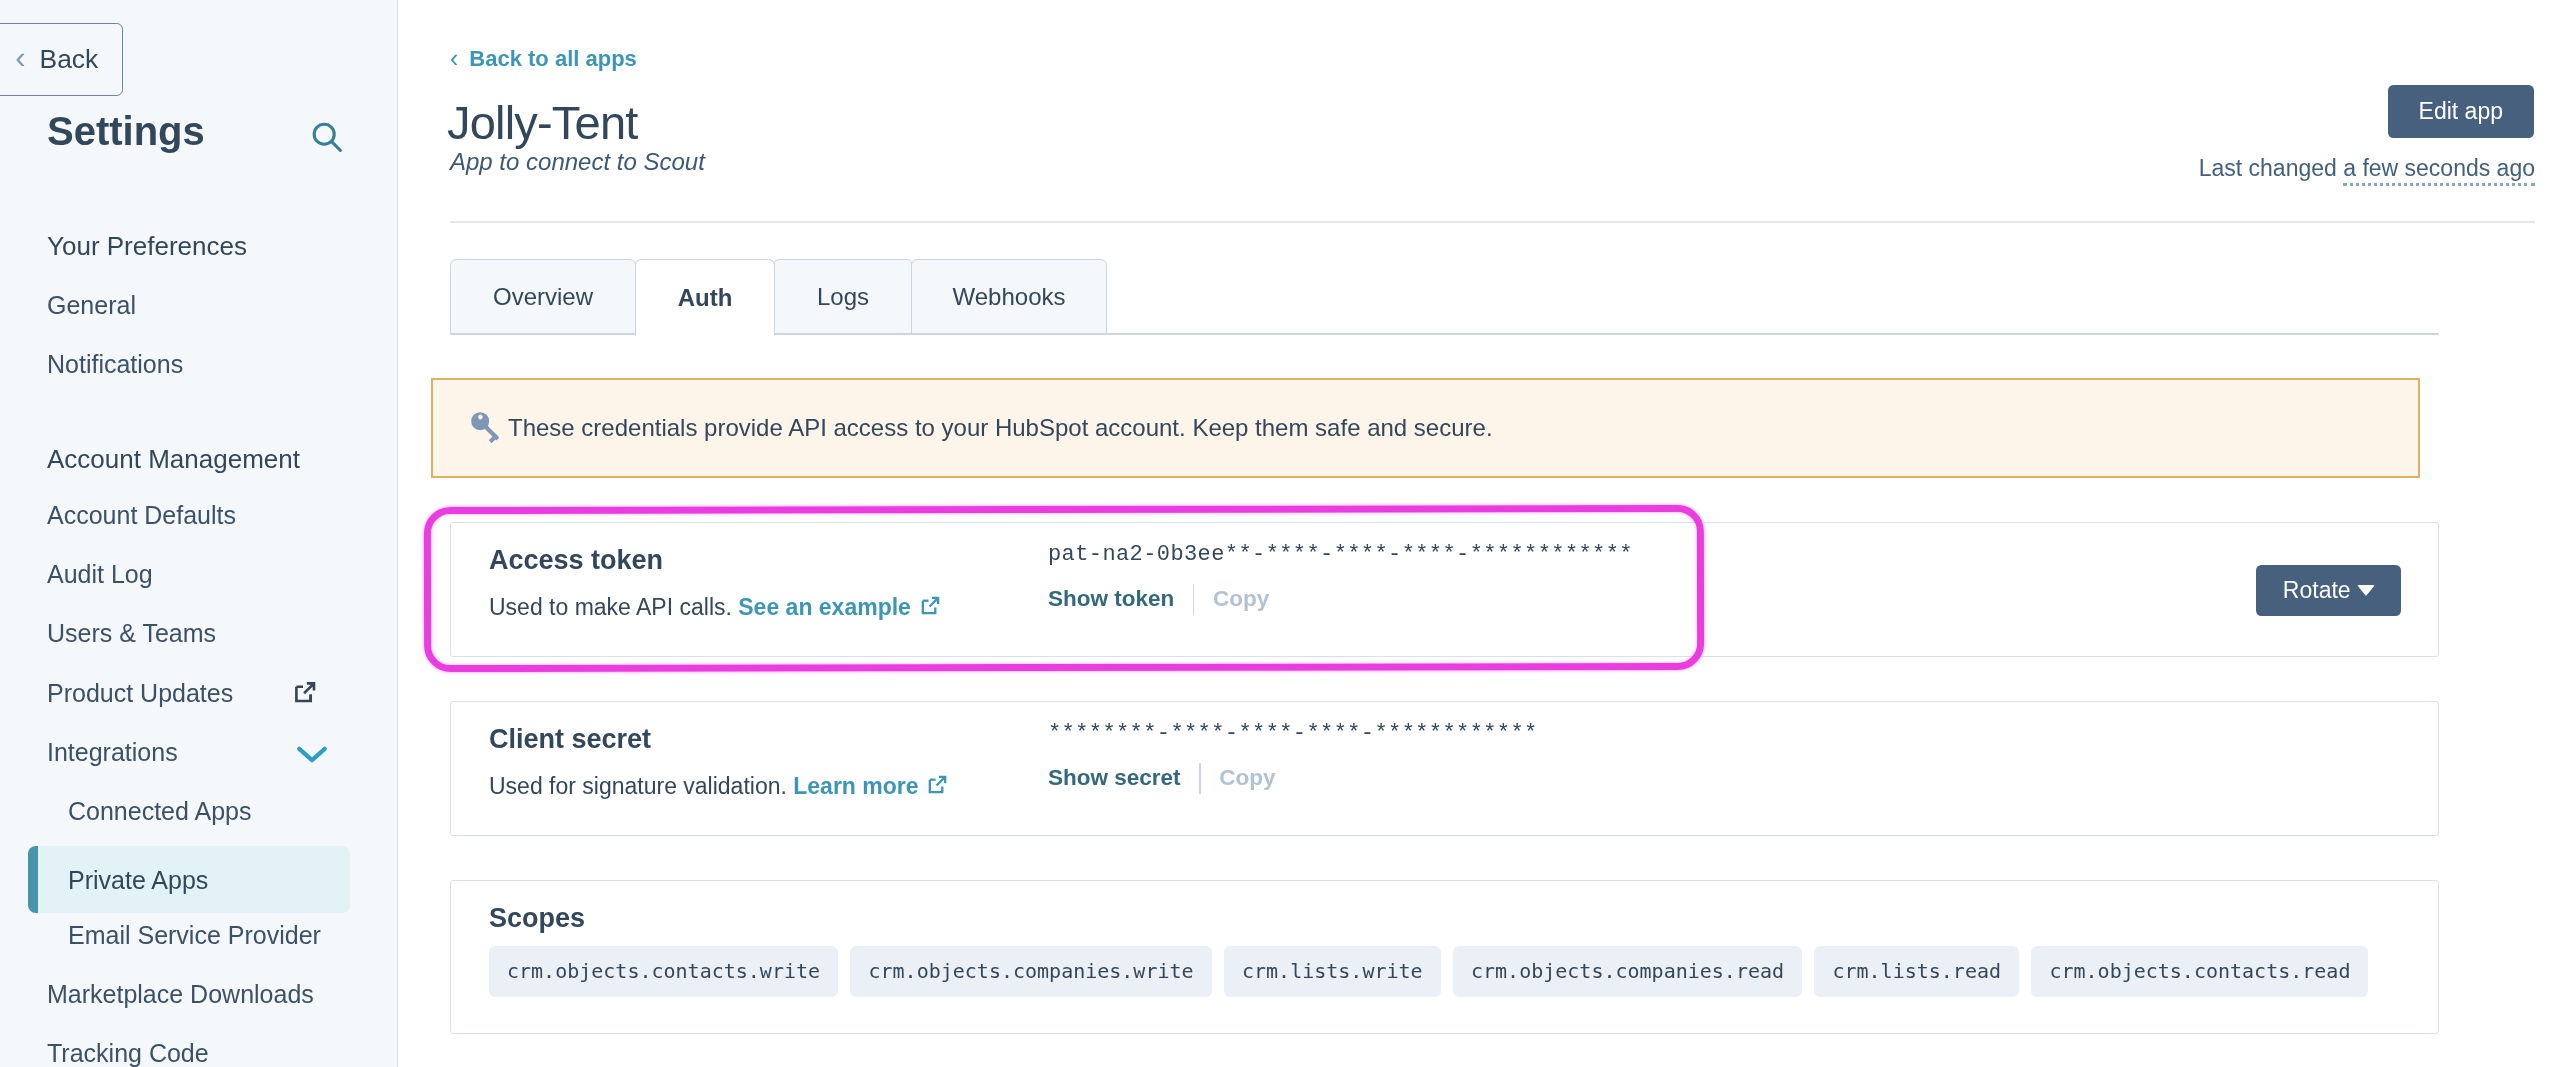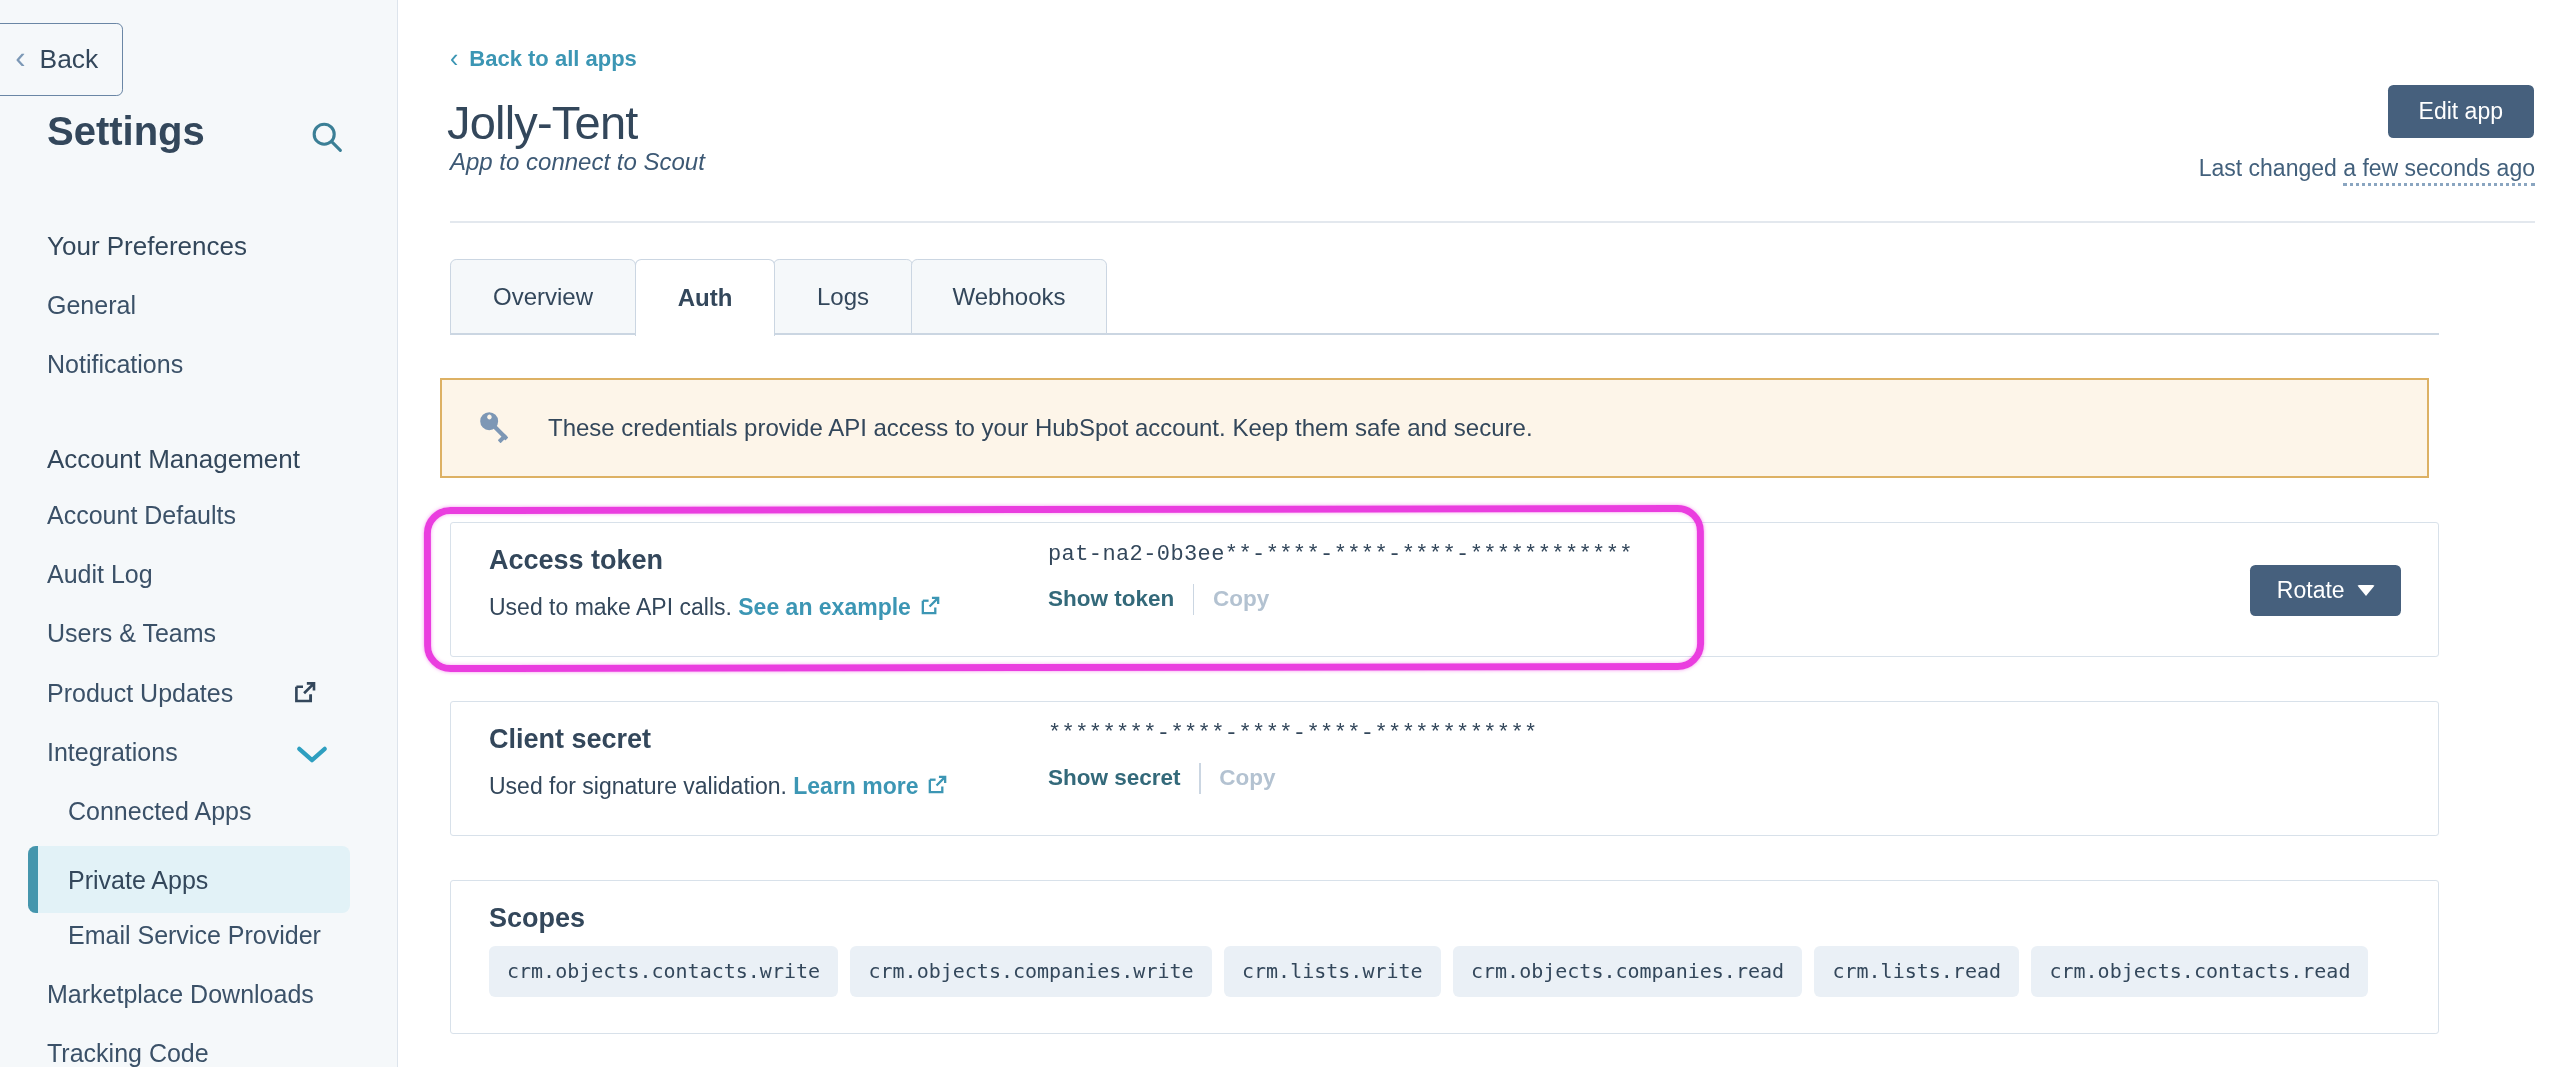--- a/index.html
+++ b/index.html
@@ -95,23 +95,23 @@
   .tab.active {
     background:#ffffff; border-bottom:0; height:77px; z-index:2; font-weight:700;
   }
   .tab-0 { left:0;     width:186px; }
   .tab-1 { left:185px; width:140px; }
   .tab-2 { left:323px; width:140px; }
   .tab-3 { left:461px; width:196px; }
 
   
   .banner {
-    position:absolute; left:440px; top:378px; width:1989px; height:100px;
+    position:absolute; left:431px; top:378px; width:1989px; height:100px;
     background:#fdf5e9; border:2.3px solid #ddb164;
-    display:flex; align-items:center; gap:31px; padding-left:31px;
+    display:flex; align-items:center; padding-left:31px;
   }
   .banner-text { font-size:24px; color:#33475b; }
 
   
   .card {
     position:absolute; left:450px; width:1989px;
     background:#ffffff; border:1.6px solid #d8e1ea; border-radius:3.1px;
   }
   .card-token  { top:522px;  height:135px; }
   .card-secret { top:701px;  height:135px; }
@@ -131,21 +131,21 @@
   }
   .cred-actions { display:flex; align-items:center; margin-top:17px; }
   .show-link { font-size:22.5px; font-weight:700; color:#33697a; text-decoration:none; cursor:pointer; }
   .vsep { width:1.6px; height:31px; background:#cbd6e2; margin:0 18.6px; }
   .copy-link { font-size:22.5px; font-weight:700; color:#b3c2d1; text-decoration:none; cursor:pointer; }
 
   .rotate-btn {
     position:absolute; right:37px; top:42px; height:51px; padding:0 26.4px;
     background:#46607d; color:#fff; border:none; border-radius:5.4px;
     font-family:inherit; font-size:23px; cursor:pointer;
-    display:flex; align-items:center; gap:12px;
+    display:flex; align-items:center; gap:6px;
   }
   .caret-down {
     width:0; height:0; border-left:9.3px solid transparent; border-right:9.3px solid transparent;
     border-top:11.7px solid #ffffff; border-radius:2.3px;
   }
 
   .pill-row { position:absolute; left:38px; top:65px; display:flex; gap:12.4px; }
   .pill {
     height:51px; line-height:51px; padding:0 18px; background:#eaf0f6; border-radius:6.2px;
     font-family:"DejaVu Sans Mono", monospace; font-size:20px; color:#33475b; white-space:nowrap;

